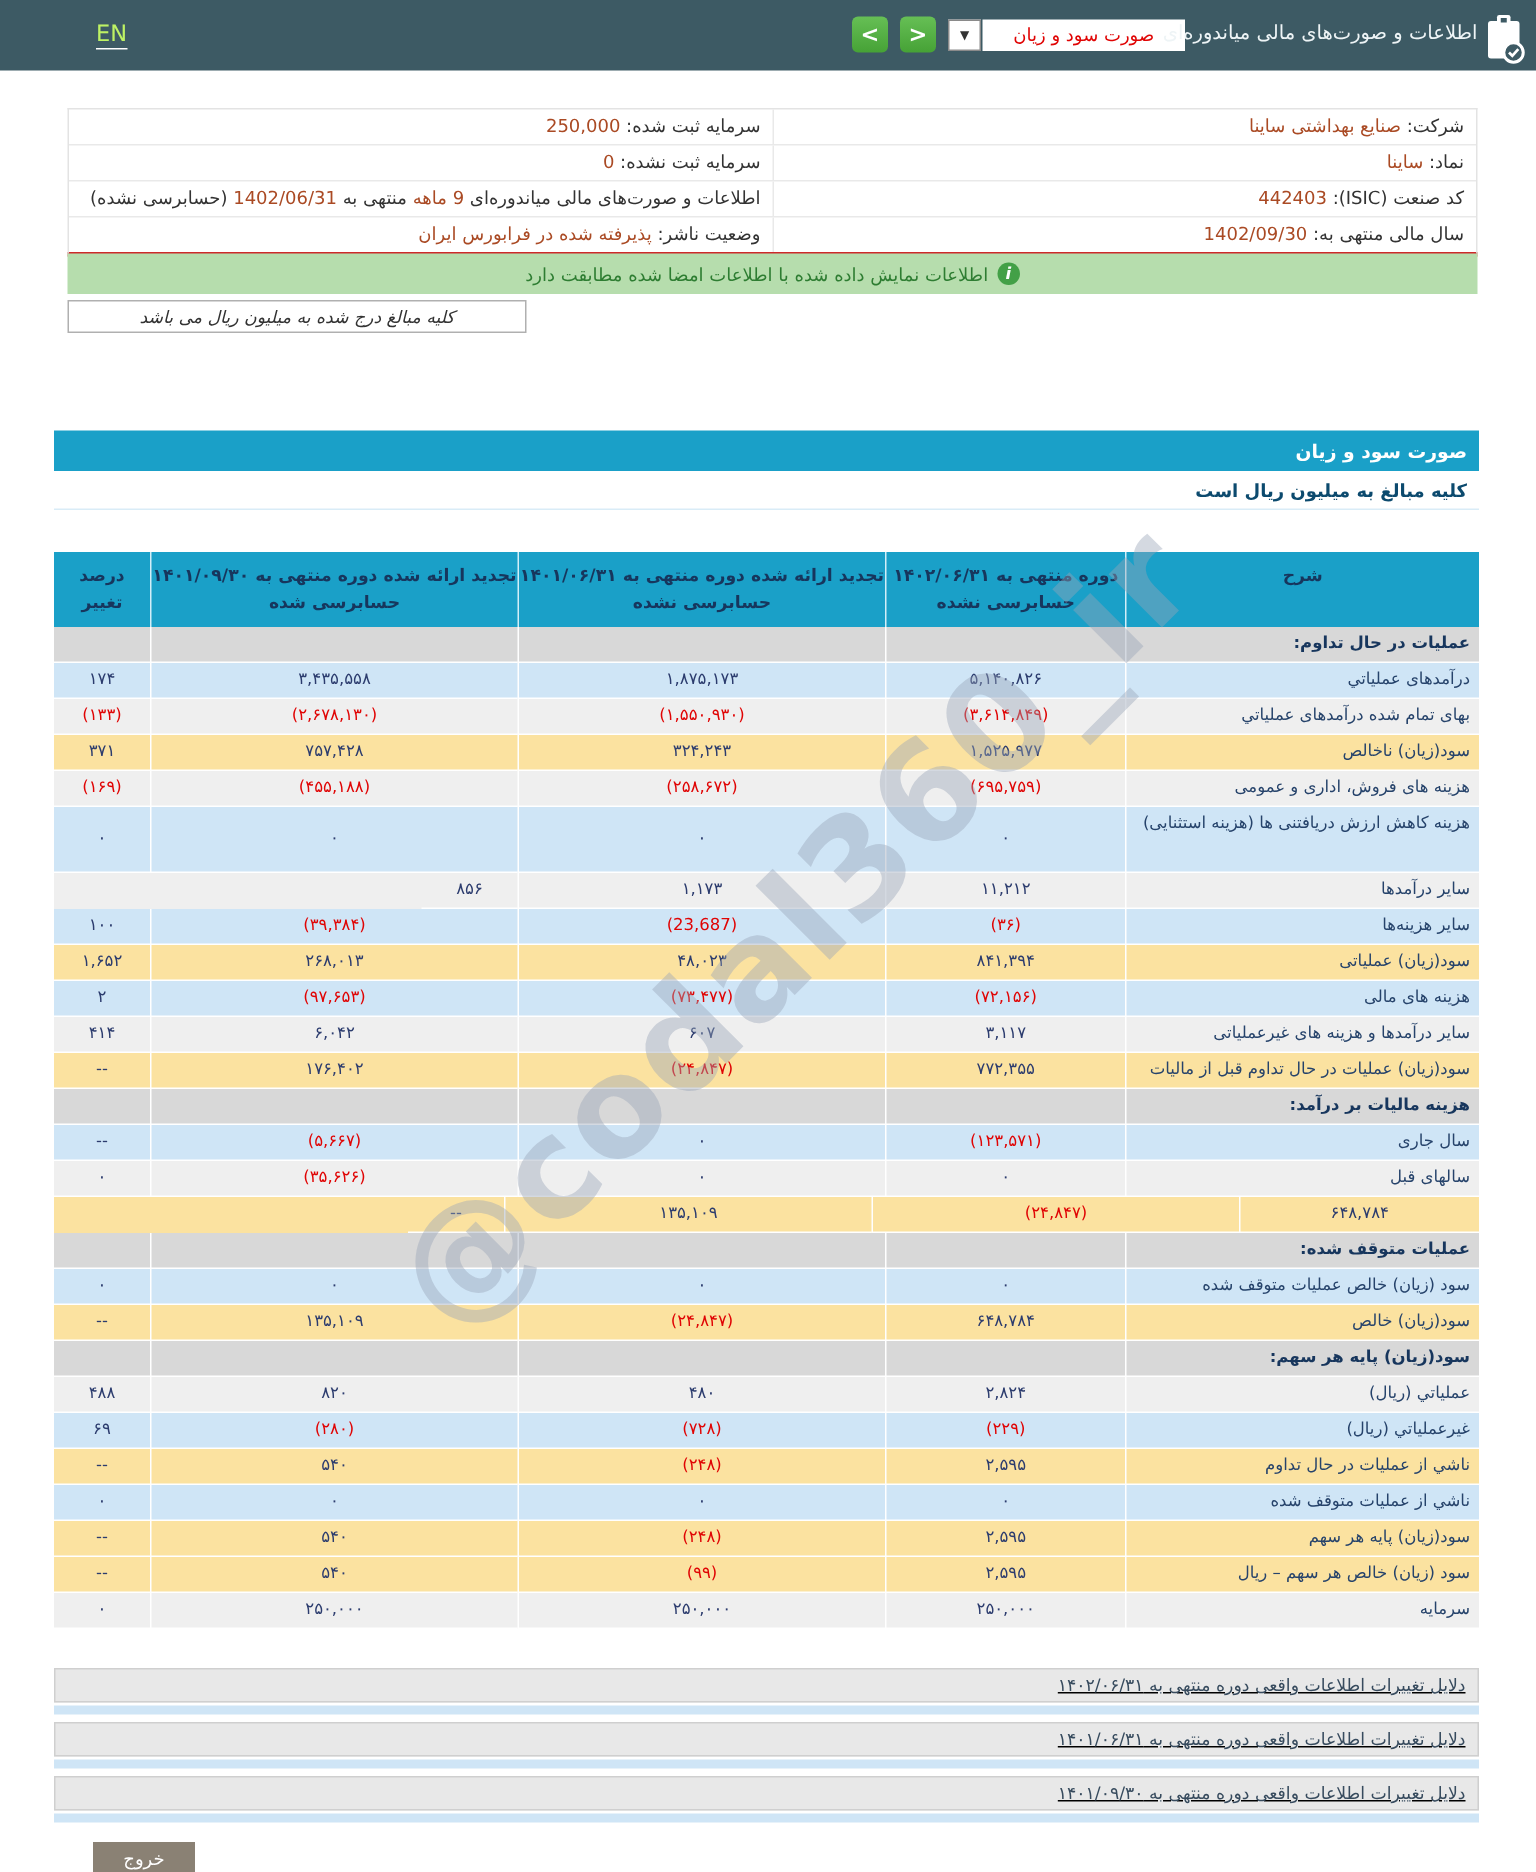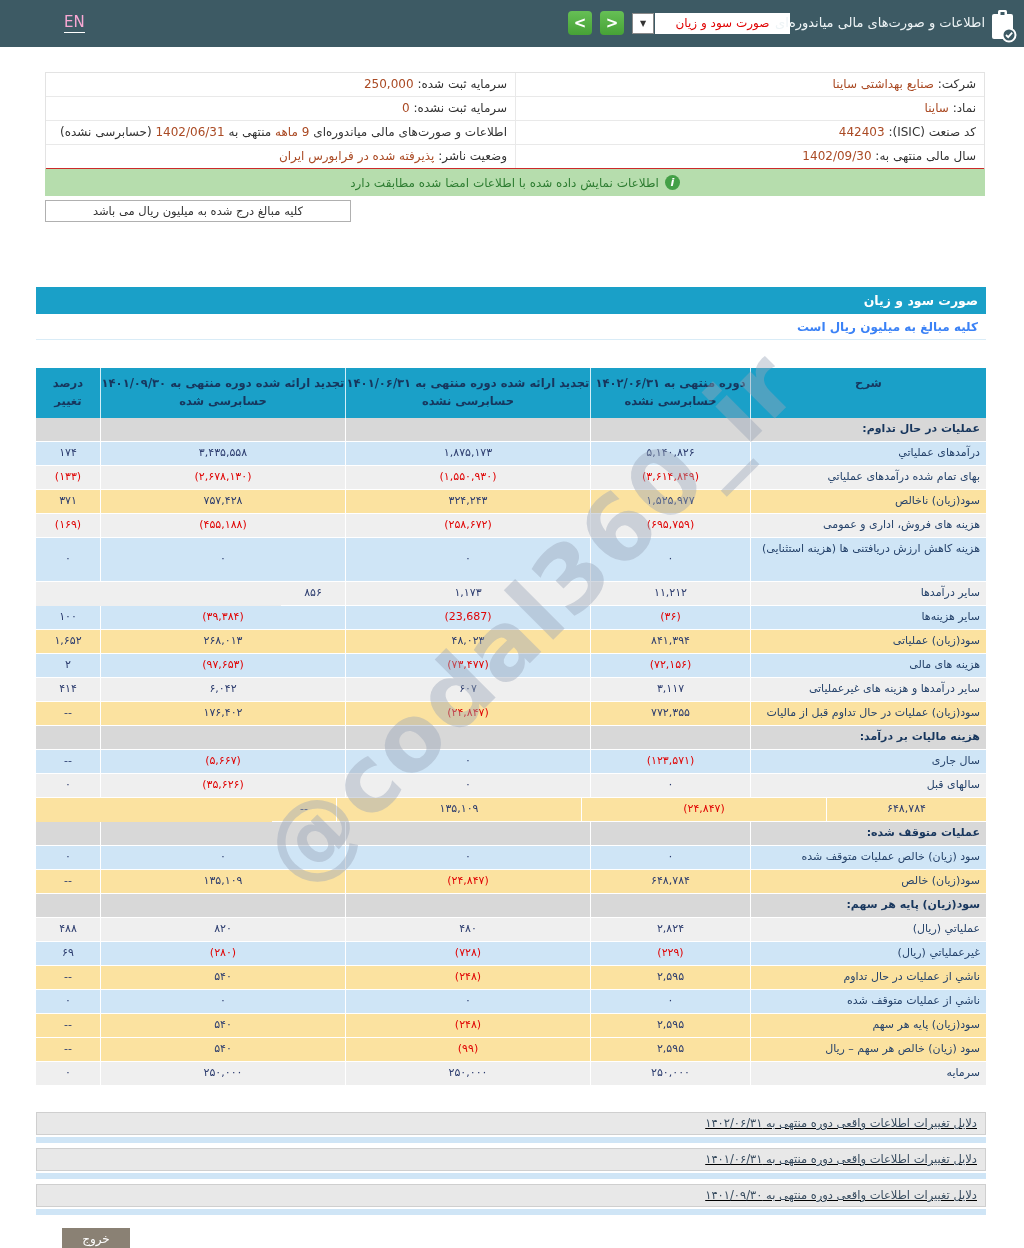--- a/index.html
+++ b/index.html
@@ -1,20 +1,20 @@
 <!DOCTYPE html>
 <html lang="fa"><head>
 <meta charset="utf-8">
 <style>
   html,body{margin:0;padding:0;background:#fff;}
   .page{position:relative;width:1024px;height:1248px;background:#fff;overflow:hidden;
         font-family:"DejaVu Sans","Liberation Sans",sans-serif;}
   
   .topbar{position:absolute;left:0;top:0;width:1024px;height:47px;background:#3d5a64;}
-  .en-link{position:absolute;left:64px;top:13px;color:#f9a8d4;font-size:15px;
+  .en-link{position:absolute;left:64px;top:13px;color:#bef264;font-size:15px;
            border-bottom:1px solid #fff;padding-bottom:1px;cursor:pointer;}
   .nav-btn{position:absolute;top:11px;width:24px;height:24px;border-radius:4px;
            background:linear-gradient(#66bf55,#46a236);color:#fff;font-weight:bold;
            font-size:15px;line-height:24px;text-align:center;cursor:pointer;}
   .nav-prev{left:568px;}
   .nav-next{left:600px;}
   .select-btn{position:absolute;left:632px;top:13px;width:22px;height:21px;background:#fff;
            border:1px solid #8a8a8a;box-sizing:border-box;font-size:8px;color:#333;
            text-align:center;line-height:19px;cursor:pointer;}
   .value-box{position:absolute;left:655px;top:13px;width:135px;height:21px;background:#fff;
@@ -31,27 +31,27 @@
   .co-cell.first{border-left:1px solid #e9e9e9;}
   .co-val{color:#aa4a24;}
   
   .notice{position:absolute;left:45px;top:169px;width:940px;height:27px;background:#b6ddad;
           display:flex;direction:rtl;align-items:center;justify-content:center;gap:6px;
           color:#2e7d32;font-size:12px;}
   .info-ic{width:15px;height:15px;border-radius:50%;background:#43a047;color:#fff;
           font-size:11px;font-weight:bold;line-height:15px;text-align:center;font-style:italic;}
   .note-box{position:absolute;left:45px;top:200px;width:306px;height:22px;background:#fff;
           border:1px solid #b0b0b0;box-sizing:border-box;direction:rtl;text-align:center;
-          font-size:11.5px;line-height:20px;color:#333;}
+          font-size:11.5px;line-height:20px;color:#333;font-style:italic;}
   
   .stmt-bar{position:absolute;left:36px;top:287px;width:950px;height:27px;background:#1aa0c8;
           color:#fff;font-weight:bold;font-size:12.5px;line-height:27px;direction:rtl;
           padding-right:8px;box-sizing:border-box;}
   .unit-line{position:absolute;left:36px;top:314px;width:950px;height:26px;background:#fff;
-          border-bottom:1px solid #d9ecf7;color:#3b82f6;font-weight:bold;font-size:12px;
+          border-bottom:1px solid #d9ecf7;color:#0c4a6e;font-weight:bold;font-size:12px;
           line-height:26px;direction:rtl;padding-right:8px;box-sizing:border-box;}
   
   .pl-table{position:absolute;left:36px;top:368px;width:950px;}
   .thead{display:flex;direction:rtl;height:50px;background:#1aa0c8;color:#17365d;
          font-weight:bold;font-size:11.5px;}
   .th{box-sizing:border-box;border-left:1px solid #d2eef8;text-align:center;}
   .th:last-child{border-left:none;}
   .h-line1{margin-top:6px;line-height:18px;white-space:nowrap;overflow:visible;direction:rtl;}
   .h-line2{line-height:18px;white-space:nowrap;direction:rtl;}
   .w-label{width:236px;} .w-c1{width:160px;} .w-c2{width:245px;} .w-c3{width:245px;} .w-cp{width:64px;}

